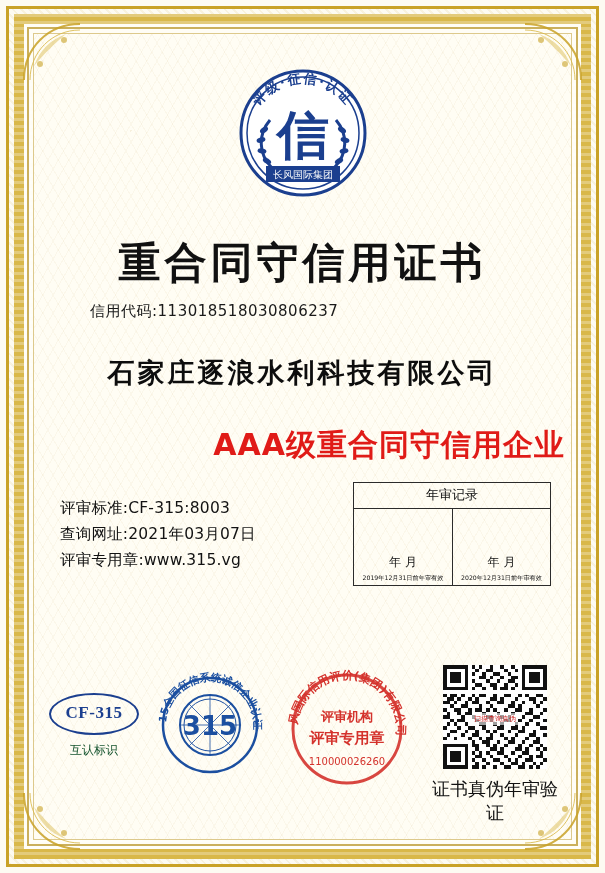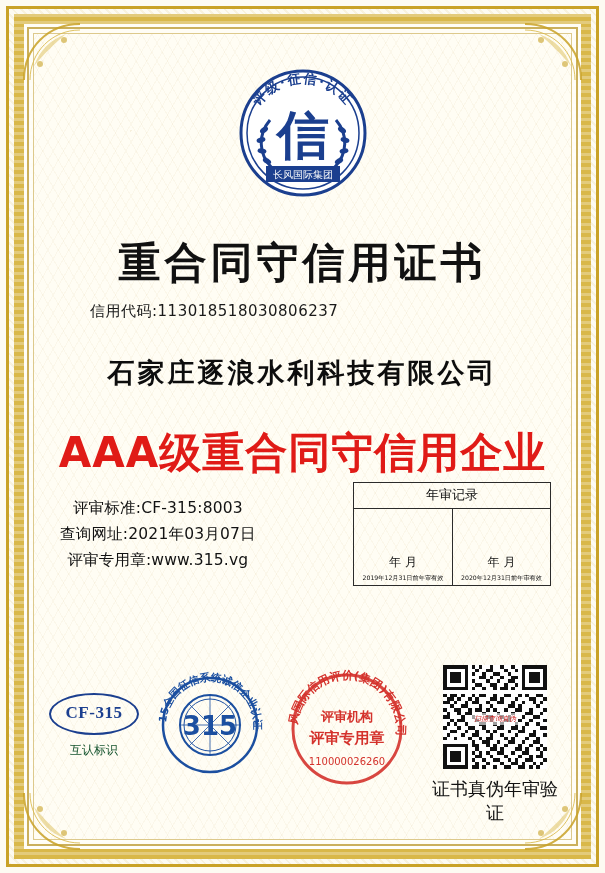--- a/index.html
+++ b/index.html
@@ -148,40 +148,40 @@
     font-size: 27px;
     font-weight: bold;
     letter-spacing: 3px;
     color: #0d0d0d;
     font-family: "DejaVu Sans", "Liberation Sans", sans-serif;
   }
   .honor {
     position: absolute;
     top: 385px;
     left: 0; right: 0;
-    text-align: center;
-    font-size: 42px;
+    text-align: right;
+    font-size: 30px;
     font-weight: bold;
     letter-spacing: 1px;
     color: #e01b17;
     font-family: "DejaVu Sans", "Liberation Sans", sans-serif;
   }
 
   
   .info {
     position: absolute;
     left: 20px;
     top: 455px;
     font-size: 15.5px;
     line-height: 26px;
     color: #121212;
     font-family: "DejaVu Sans", "Liberation Sans", sans-serif;
     letter-spacing: 0.2px;
   }
-  .info div { white-space: nowrap; text-align: center; }
+  .info div { white-space: nowrap; }
 
   
   .review-table {
     position: absolute;
     right: 14px;
     top: 442px;
     width: 198px;
     border: 1px solid #2b2b2b;
     box-sizing: border-box;
   }
@@ -282,21 +282,20 @@
     top: 8px;
     width: 128px;
     text-align: center;
   }
   .qr {
     width: 104px;
     height: 104px;
     margin: 0 auto;
     position: relative;
     background: #f0abfc;
-    font-style: italic;
   }
   .qr svg { width: 100%; height: 100%; display: block; }
   .qr-overlay {
     position: absolute;
     left: 50%;
     top: 52%;
     transform: translate(-50%,-50%);
     font-size: 7px;
     color: #cc2222;
     background: rgba(255,255,255,0.6);

